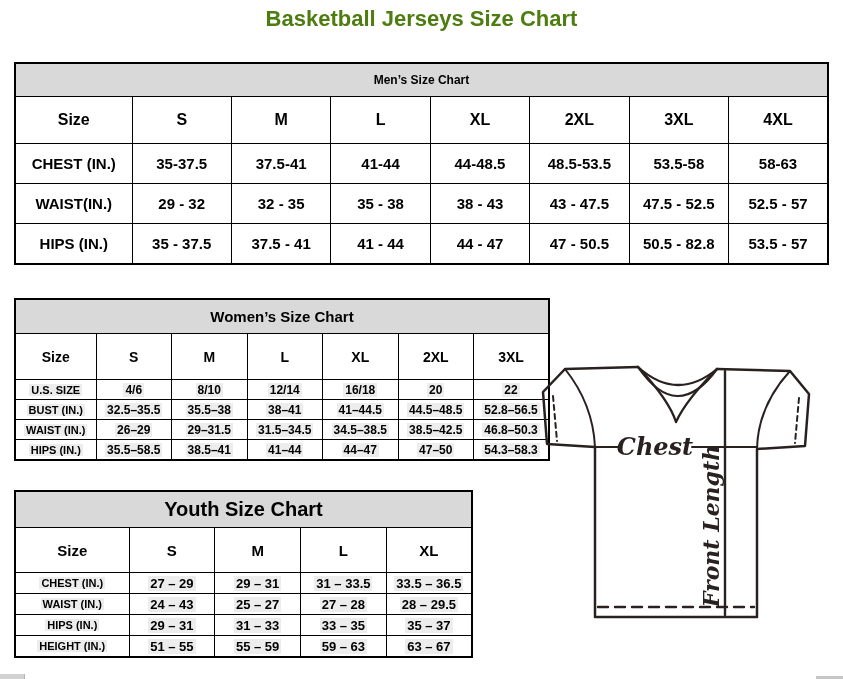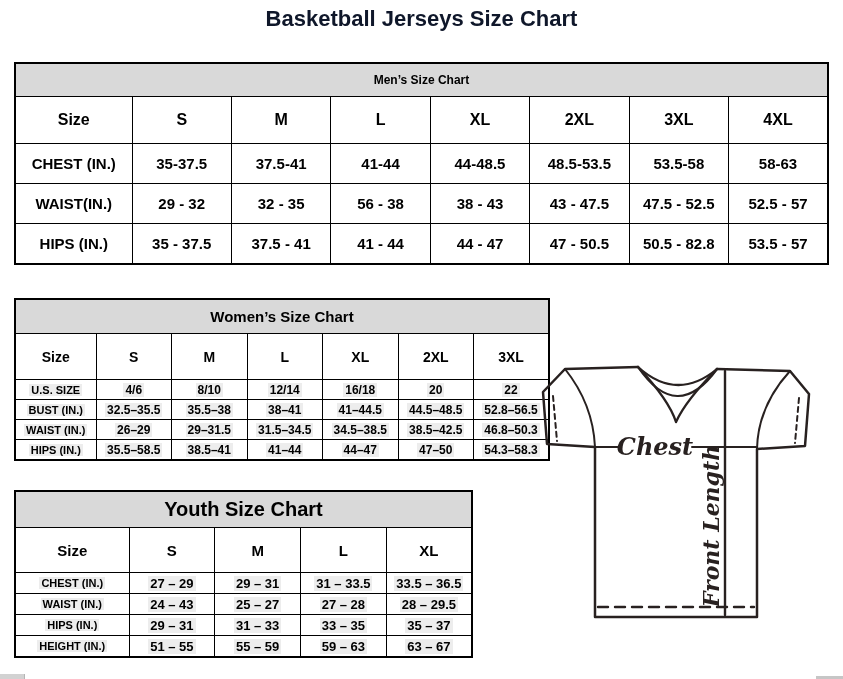--- a/index.html
+++ b/index.html
@@ -2,21 +2,21 @@
 <html><head>
 <meta charset="utf-8">
 <style>
   html,body { margin:0; padding:0; background:#fff; }
   .canvas {
     position:relative; width:843px; height:679px; background:#ffffff;
     font-family:"Liberation Sans", sans-serif; color:#000; overflow:hidden;
   }
   .page-title {
     position:absolute; top:6px; left:0; width:100%; margin:0;
-    text-align:center; font-size:22px; font-weight:bold; color:#0f172a;
+    text-align:center; font-size:22px; font-weight:bold; color:#4d7c0f;
   }
   table.size-table {
     position:absolute; border-collapse:collapse; table-layout:fixed;
     border:2px solid #000; background:#fff;
   }
   table.size-table td {
     border:1px solid #000; text-align:center; vertical-align:middle;
     font-weight:bold; color:#000; padding:0 2px; overflow:hidden; white-space:nowrap;
   }
   td.cap { background:#d9d9d9; }
@@ -90,21 +90,21 @@
         <td>41-44</td>
         <td>44-48.5</td>
         <td>48.5-53.5</td>
         <td>53.5-58</td>
         <td>58-63</td>
       </tr>
       <tr class="data-row">
         <td class="rlabel">WAIST(IN.)</td>
         <td>29 - 32</td>
         <td>32 - 35</td>
-        <td>56 - 38</td>
+        <td>35 - 38</td>
         <td>38 - 43</td>
         <td>43 - 47.5</td>
         <td>47.5 - 52.5</td>
         <td>52.5 - 57</td>
       </tr>
       <tr class="data-row">
         <td class="rlabel">HIPS (IN.)</td>
         <td>35 - 37.5</td>
         <td>37.5 - 41</td>
         <td>41 - 44</td>

